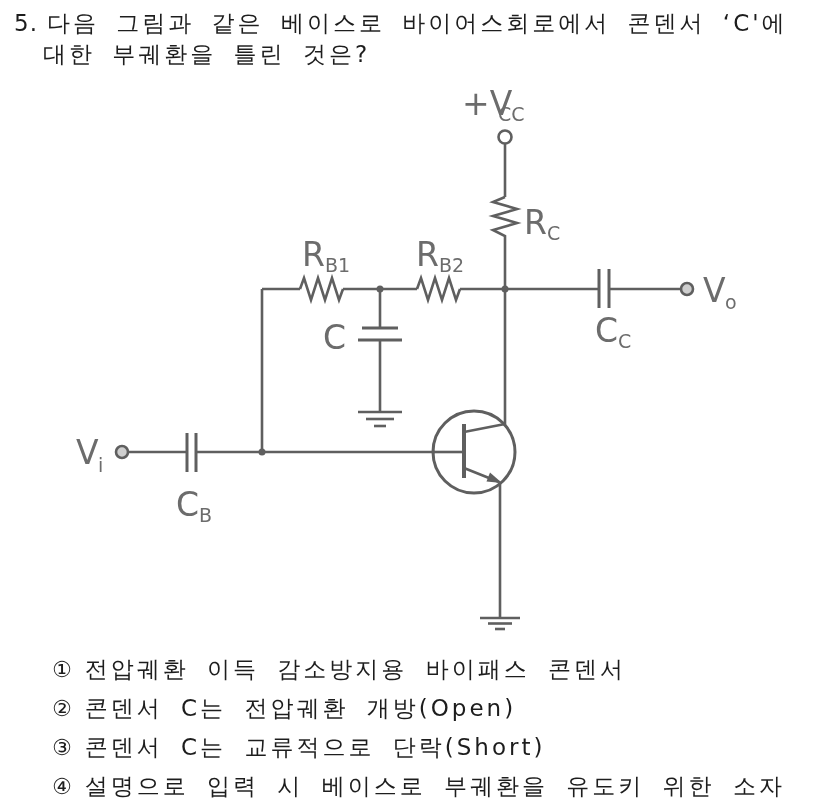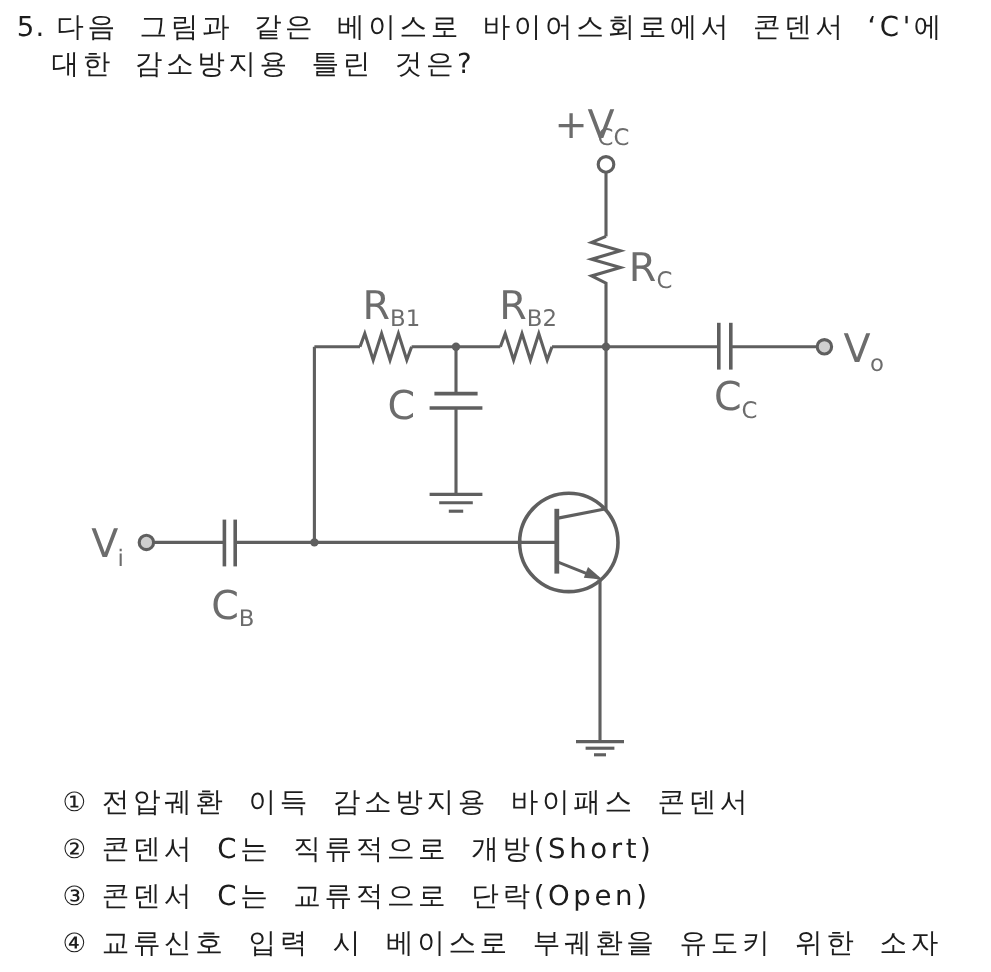--- a/index.html
+++ b/index.html
@@ -66,21 +66,21 @@
   .choice-num { letter-spacing: 0; font-size: 22px; }
 </style>
 </head>
 <body>
 
 <div class="question">
   <div class="q-line1">
     <span class="q-num">5.</span>
     <span>다음 그림과 같은 베이스로 바이어스회로에서 콘덴서 ‘C'에</span>
   </div>
-  <div class="q-line2">대한 감소방지용 틀린 것은?</div>
+  <div class="q-line2">대한 부궤환을 틀린 것은?</div>
 </div>
 
 <svg class="circuit-svg" viewBox="0 0 826 810" stroke="#5f5f5f" fill="none" stroke-width="2.6">
 
   <circle cx="505" cy="137" r="6.5" fill="#ffffff"></circle>
   <path d="M505,144 V197"></path>
 
   <path d="M505,197 L493,202 L517,209 L493,216 L517,223 L493,230 L505,236 V240"></path>
 
   <path d="M505,240 V425"></path>
@@ -161,23 +161,23 @@
   </g>
 </svg>
 
 <div class="choices">
   <div class="choice">
     <span class="choice-num">①</span>
     <span class="choice-text">전압궤환 이득 감소방지용 바이패스 콘덴서</span>
   </div>
   <div class="choice">
     <span class="choice-num">②</span>
-    <span class="choice-text">콘덴서 C는 직류적으로 개방(Short)</span>
+    <span class="choice-text">콘덴서 C는 전압궤환 개방(Open)</span>
   </div>
   <div class="choice">
     <span class="choice-num">③</span>
-    <span class="choice-text">콘덴서 C는 교류적으로 단락(Open)</span>
+    <span class="choice-text">콘덴서 C는 교류적으로 단락(Short)</span>
   </div>
   <div class="choice">
     <span class="choice-num">④</span>
-    <span class="choice-text">교류신호 입력 시 베이스로 부궤환을 유도키 위한 소자</span>
+    <span class="choice-text">설명으로 입력 시 베이스로 부궤환을 유도키 위한 소자</span>
   </div>
 </div>
 
 </body></html>

